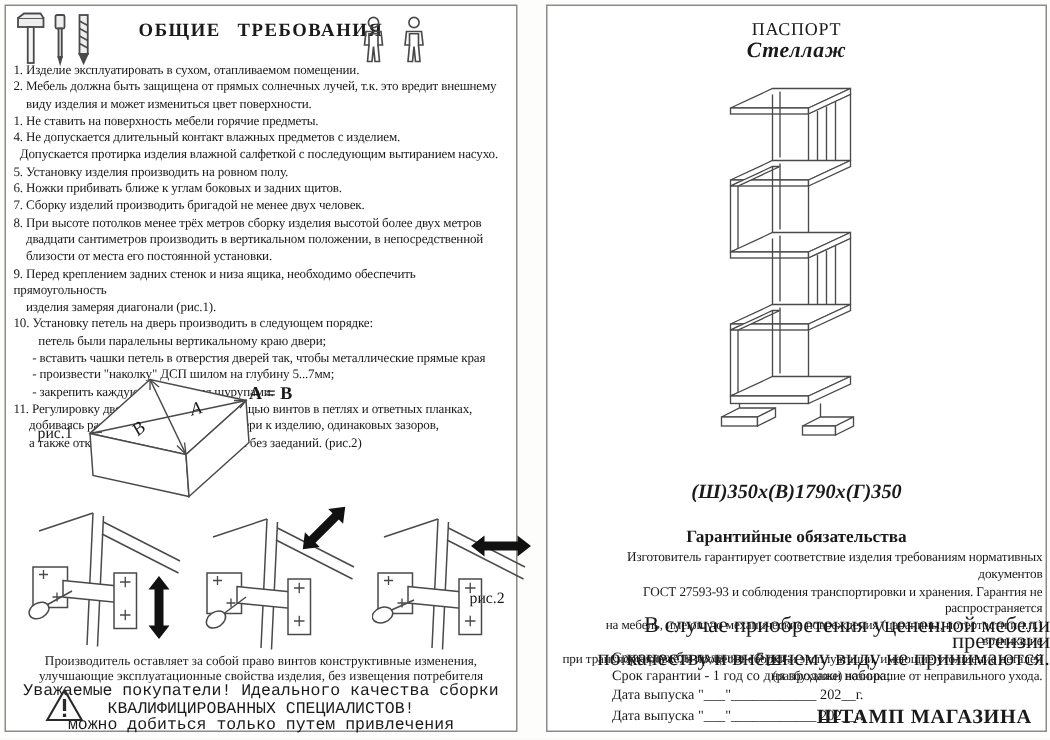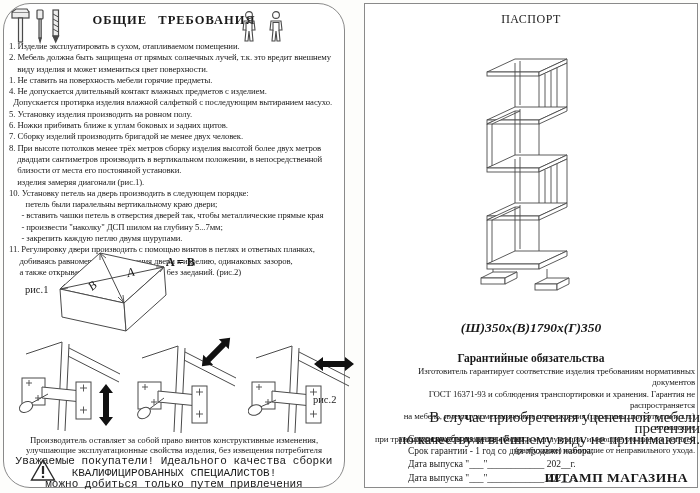--- a/index.html
+++ b/index.html
@@ -1,18 +1,18 @@
 <!DOCTYPE html>
 <html><head>
 <meta charset="utf-8">
 <style>
   html,body{margin:0;padding:0;background:#f4f4f1;}
   .page{position:relative;width:700px;height:493px;background:#fdfdfb;font-family:"Liberation Serif","DejaVu Serif",serif;color:#1a1a1a;overflow:hidden;}
   .panel{position:absolute;top:3px;height:485px;background:#fff;border:1px solid #8a8a8a;box-sizing:border-box;}
-  .panel-left{left:3px;width:342px;border-radius:27px;}
+  .panel-left{left:3px;width:342px;}
   .panel-right{left:364px;width:334px;}
 
   
   .lp-title{position:absolute;top:9px;left:0;width:100%;text-align:center;font-weight:bold;font-size:12.5px;letter-spacing:1px;word-spacing:7px;}
   .tools-icon{position:absolute;top:4px;left:6px;}
   .people-icon{position:absolute;top:6px;left:234px;}
   .req-list{position:absolute;top:37px;left:5px;width:332px;font-size:8.7px;line-height:11.3px;letter-spacing:-0.1px;}
   .req-list div{white-space:pre-wrap;}
   .fig1-svg{position:absolute;top:243px;left:48px;}
   .fig1-label{position:absolute;top:280px;left:21px;font-size:10.5px;}
@@ -84,20 +84,21 @@
         <div>    виду изделия и может измениться цвет поверхности.</div>
         <div>1. Не ставить на поверхность мебели горячие предметы.</div>
         <div>4. Не допускается длительный контакт влажных предметов с изделием.</div>
         <div>  Допускается протирка изделия влажной салфеткой с последующим вытиранием насухо.</div>
         <div>5. Установку изделия производить на ровном полу.</div>
         <div>6. Ножки прибивать ближе к углам боковых и задних щитов.</div>
         <div>7. Сборку изделий производить бригадой не менее двух человек.</div>
         <div>8. При высоте потолков менее трёх метров сборку изделия высотой более двух метров</div>
         <div>    двадцати сантиметров производить в вертикальном положении, в непосредственной</div>
         <div>    близости от места его постоянной установки.</div>
+        <div>9. Перед креплением задних стенок и низа ящика, необходимо обеспечить прямоугольность</div>
         <div>    изделия замеряя диагонали (рис.1).</div>
         <div>10. Установку петель на дверь производить в следующем порядке:</div>
         <div>        петель были паралельны вертикальному краю двери;</div>
         <div>      - вставить чашки петель в отверстия дверей так, чтобы металлические прямые края</div>
         <div>      - произвести "наколку" ДСП шилом на глубину 5...7мм;</div>
         <div>      - закрепить каждую петлю двумя шурупами.</div>
         <div>11. Регулировку двери производить с помощью винтов в петлях и ответных планках,</div>
         <div>     добиваясь равномерного прилегания двери к изделию, одинаковых зазоров,</div>
         <div>     а также открывания и закрывания двери без заеданий. (рис.2)</div>
       </div>
@@ -193,20 +194,21 @@
       <div class="warning-rows">
           <div>Уважаемые покупатели! Идеального качества сборки</div>
           <div>КВАЛИФИЦИРОВАННЫХ СПЕЦИАЛИСТОВ!</div>
           <div>можно добиться только путем привлечения</div>
         </div>
     </div>
   </div>
 
   <div class="panel panel-right">
     <div class="rp-title">ПАСПОРТ</div>
+    <div class="product-name">Стеллаж</div>
 
     <span class="shelf-svg">
       <svg width="150" height="266" viewBox="0 0 150 266" fill="none" stroke="#4a4a4a" stroke-width="0.9">
 
         <polygon points="30,22 82,22 110,9 58,9" fill="#fff"></polygon>
         <rect x="30" y="22" width="52" height="4" fill="#fff"></rect>
         <polygon points="82,22 110,9 110,13 82,26" fill="#fff"></polygon>
 
         <polygon points="82,26 110,13 110,57 82,70" fill="#fff"></polygon>
         <line x1="88" y1="24" x2="88" y2="68"></line>
@@ -258,21 +260,21 @@
         <polygon points="100,234 112,228 112,234 100,240" fill="#fff"></polygon>
         <line x1="36" y1="222" x2="36" y2="219"></line>
           <line x1="90" y1="228" x2="90" y2="219"></line>
       </svg>
     </span>
 
     <div class="dims">(Ш)350х(В)1790х(Г)350</div>
     <div class="war-title">Гарантийные обязательства</div>
     <div class="war-para">
         <div>    Изготовитель гарантирует соответствие изделия требованиям нормативных документов</div>
-        <div>ГОСТ 16371-93 и соблюдения транспортировки и хранения. Гарантия не распространяется</div>
+        <div>ГОСТ 27593-93 и соблюдения транспортировки и хранения. Гарантия не распространяется</div>
         <div>на мебель, имеющую механические повреждения (царапины, потертости и т.п.) возникшие</div>
         <div>при транспортировке, в процессе сборки и эксплуатации, имеющие утолщение деталей</div>
         <div>(разбухание) возникшие от неправильного ухода.</div>
       </div>
     <div class="discount">
         <div>В случае приобретения уцененной мебели претензии</div>
         <div>по качеству и внешнему виду не принимаются.</div>
       </div>
     <div class="terms">
       <div>Срок службы изделия - 7 лет;</div>

